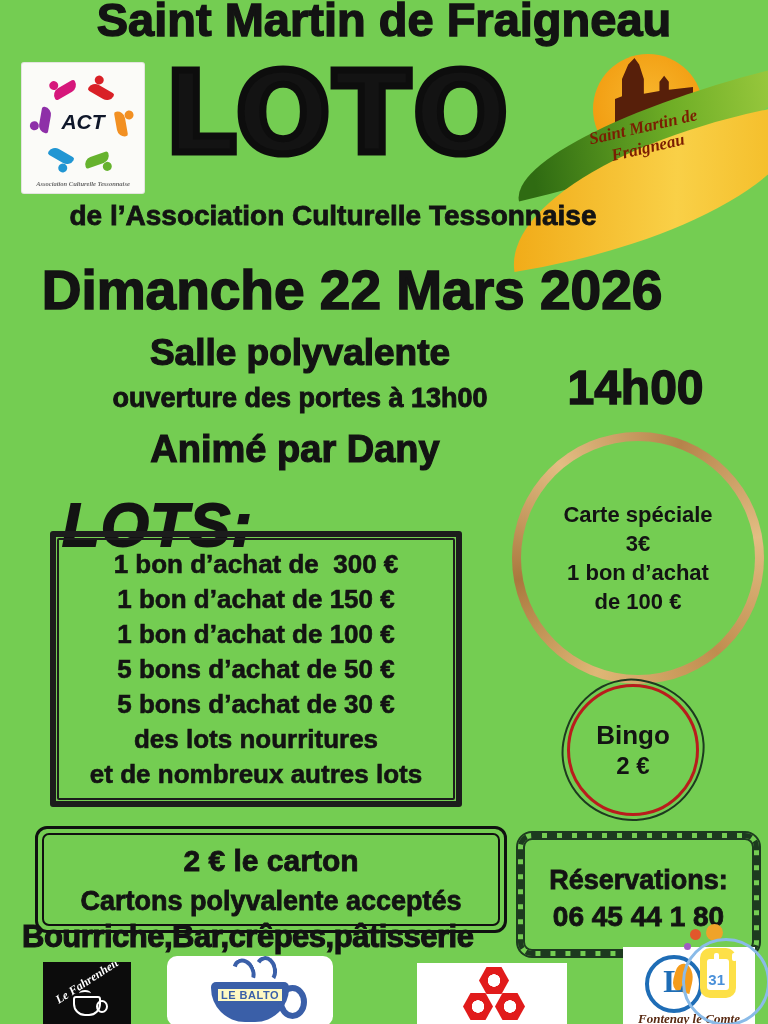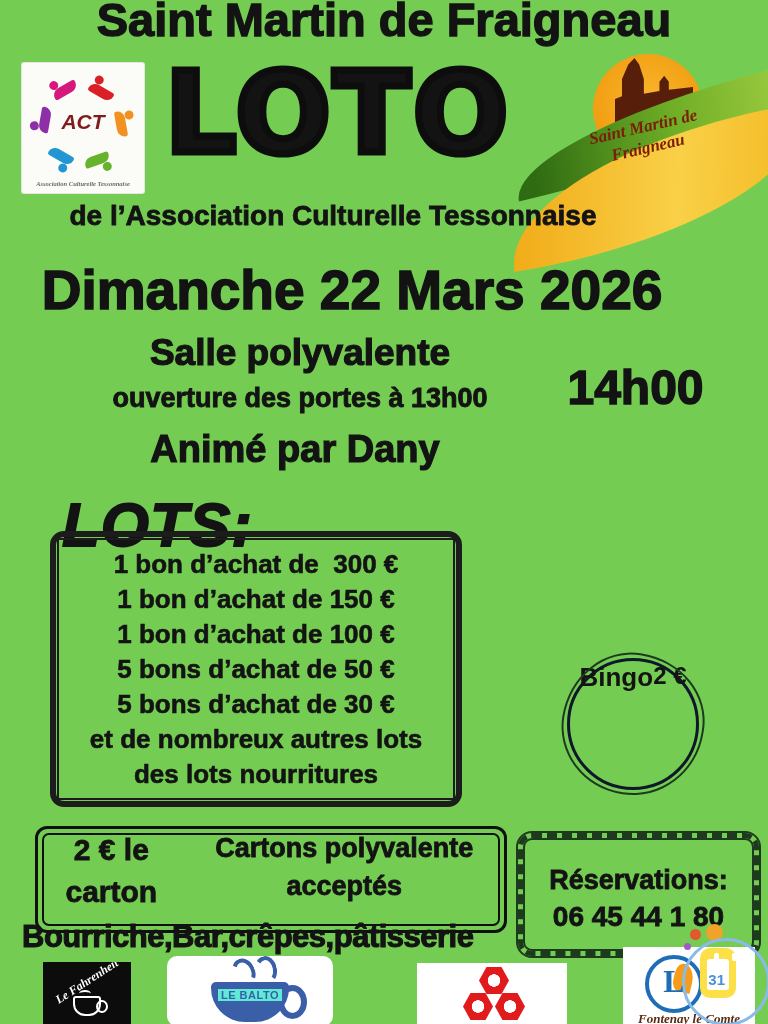--- a/index.html
+++ b/index.html
@@ -10,21 +10,21 @@
   }
   .abs{position:absolute;}
   .ctr{text-align:center;}
 
   .title{top:-8px;left:0;width:768px;font-size:47px;font-weight:bold;-webkit-text-stroke:1.4px #131313;}
 
   
   .act-box{left:22px;top:63px;width:122px;height:130px;background:#fbfbf8;border-radius:2px;box-shadow:0 0 0 1px #e4e4e0;}
   .fig{position:absolute;width:26px;height:10px;border-radius:10px 3px 10px 3px;}
   .fig::before{content:'';position:absolute;width:9px;height:9px;border-radius:50%;background:inherit;top:-9px;left:1px;}
-  .act-acronym{position:absolute;top:47px;left:0;width:100%;text-align:center;font-size:21px;font-style:italic;font-weight:bold;color:#7f1d1d;}
+  .act-acronym{position:absolute;top:47px;left:0;width:100%;text-align:center;font-size:21px;font-style:italic;font-weight:bold;color:#0f172a;}
   .act-caption{position:absolute;bottom:6px;left:0;width:100%;text-align:center;font-size:6.5px;font-style:italic;font-family:"Liberation Serif",serif;color:#6b6b6b;}
 
   .loto{left:165px;top:50px;width:340px;font-size:112px;line-height:126px;font-weight:bold;
         letter-spacing:3px;-webkit-text-stroke:7px #0d0d0d;font-family:"DejaVu Sans",sans-serif;}
 
   
   .village{left:535px;top:50px;width:233px;height:152px;}
   .sun{position:absolute;left:58px;top:4px;width:110px;height:110px;border-radius:50%;
        background:radial-gradient(circle at 50% 42%,#f8b62d,#ef9205);}
   .church{position:absolute;left:80px;top:8px;width:78px;height:66px;background:#571f0a;
@@ -39,41 +39,41 @@
      color:#7a1d02;font-size:17px;line-height:21px;}
 
   .subtitle{top:200px;left:0;width:666px;font-size:28px;-webkit-text-stroke:0.8px #131313;}
   .date{top:258px;left:0;width:704px;font-size:55px;-webkit-text-stroke:1.6px #131313;}
   .venue{top:332px;left:30px;width:540px;font-size:37px;-webkit-text-stroke:1.2px #131313;}
   .doors{top:383px;left:30px;width:540px;font-size:27px;-webkit-text-stroke:0.9px #131313;}
   .time{top:360px;left:543px;width:185px;font-size:48px;-webkit-text-stroke:1.5px #131313;}
   .host{top:428px;left:55px;width:480px;font-size:38px;text-align:center;-webkit-text-stroke:1.2px #131313;}
   .lots-heading{top:489px;left:62px;font-size:62px;font-style:italic;-webkit-text-stroke:1.8px #131313;letter-spacing:1px;}
 
-  .lots-box{left:50px;top:531px;width:400px;height:264px;border:6px solid #1c1c1c;border-radius:14px;
+  .lots-box{left:50px;top:531px;width:400px;height:264px;border:6px solid #1c1c1c;border-radius:3px;
      display:flex;flex-direction:column;justify-content:center;}
   .lots-box::before{content:'';position:absolute;inset:1px;border:2px solid #1c1c1c;border-radius:2px;pointer-events:none;}
   .lot-line{text-align:center;font-size:26px;line-height:35px;font-weight:bold;white-space:pre-wrap;-webkit-text-stroke:0.6px #131313;}
 
   .gold-circle{left:512px;top:432px;width:234px;height:234px;border-radius:50%;
      border:9px solid transparent;
      background:linear-gradient(#74cd52,#74cd52) padding-box,
        conic-gradient(from 20deg,#b5834a,#e3bd83,#c08d4f,#dfb776,#aa783e,#e3bd83,#b5834a) border-box;
      display:flex;flex-direction:column;justify-content:center;text-align:center;}
   .gold-line{font-size:22px;line-height:29px;font-weight:bold;}
 
-  .bingo{left:567px;top:658px;width:126px;height:126px;border:3px solid #0f172a;border-radius:50%;
-     display:flex;flex-direction:row;justify-content:center;text-align:center;}
+  .bingo{left:567px;top:684px;width:126px;height:126px;border:3px solid #b91c1c;border-radius:50%;
+     display:flex;flex-direction:column;justify-content:center;text-align:center;}
   .bingo::before{content:'';position:absolute;inset:-8px;border:2px solid #1d3a1f;
      border-radius:48% 52% 50% 50%/53% 47% 52% 48%;transform:rotate(9deg);}
   .bingo-line1{font-size:26px;line-height:32px;}
   .bingo-line2{font-size:24px;line-height:30px;}
 
   .carton-box{left:35px;top:826px;width:466px;height:101px;border:3px solid #101010;border-radius:12px;
-     display:flex;flex-direction:row;justify-content:center;}
+     display:flex;flex-direction:column;justify-content:center;}
   .carton-box::before{content:'';position:absolute;inset:4px;border:2px solid #101010;border-radius:7px;pointer-events:none;}
   .carton-line1{text-align:center;font-size:30px;line-height:42px;-webkit-text-stroke:0.8px #131313;}
   .carton-line2{text-align:center;font-size:27px;line-height:38px;-webkit-text-stroke:0.8px #131313;}
 
   .resa-box{left:518px;top:833px;width:231px;height:113px;border:5px dashed #1d3a1f;border-radius:14px;
      box-shadow:0 0 0 2px #1d3a1f, inset 0 0 0 2px #1d3a1f;}
   .resa-label{margin-top:24px;text-align:center;font-size:27px;line-height:36px;-webkit-text-stroke:0.8px #131313;}
   .resa-phone{text-align:center;font-size:28px;line-height:38px;-webkit-text-stroke:0.8px #131313;}
 
   .food{top:919px;left:22px;width:520px;font-size:31px;letter-spacing:-0.5px;-webkit-text-stroke:1.1px #131313;}
@@ -86,21 +86,21 @@
   .f-cup::after{content:'';position:absolute;right:-9px;top:2px;width:8px;height:9px;border:2px solid #fff;border-radius:50%;}
   .f-cup::before{content:'';position:absolute;left:4px;top:-8px;width:12px;height:5px;border-top:2px solid #fff;border-radius:50%;}
 
   .logo-balto{left:167px;top:956px;width:166px;height:70px;background:#fff;border-radius:10px;}
   .b-cup{position:absolute;left:44px;top:26px;width:78px;height:40px;background:#3a5fa8;border-radius:5px 5px 34px 34px;}
   .b-cup::after{content:'';position:absolute;right:-18px;top:3px;width:17px;height:22px;border:6px solid #3a5fa8;border-radius:50%;}
   .steam{position:absolute;width:14px;height:20px;border:4px solid #3a5fa8;border-radius:50%;
      border-bottom-color:transparent;border-left-color:transparent;}
   .steam1{left:66px;top:2px;transform:rotate(-25deg);}
   .steam2{left:88px;top:0px;transform:rotate(-10deg);}
-  .b-label{position:absolute;left:50px;top:32px;background:#5eead4;border:1px solid #3a5fa8;color:#3a5fa8;
+  .b-label{position:absolute;left:50px;top:32px;background:#fef9c3;border:1px solid #3a5fa8;color:#3a5fa8;
      font-size:11px;font-weight:bold;padding:0 3px;letter-spacing:0.5px;}
 
   .logo-red{left:417px;top:963px;width:150px;height:61px;background:#fff;}
   .red-emblem{position:absolute;left:46px;top:4px;width:62px;height:58px;}
   .hex{position:absolute;width:30px;height:27px;
      clip-path:polygon(25% 0,75% 0,100% 50%,75% 100%,25% 100%,0 50%);
      background:radial-gradient(circle at 50% 50%,#ffffff 0 6px,#e11b1b 6.5px);}
   .hex1{left:16px;top:0;}
   .hex2{left:0;top:26px;}
   .hex3{left:32px;top:26px;}
@@ -163,24 +163,30 @@
   <div class="abs host ctr">Animé par Dany</div>
 
   <div class="abs lots-heading">LOTS:</div>
 
   <div class="abs lots-box">
     <div class="lot-line">1 bon d’achat de  300 €</div>
     <div class="lot-line">1 bon d’achat de 150 €</div>
     <div class="lot-line">1 bon d’achat de 100 €</div>
     <div class="lot-line">5 bons d’achat de 50 €</div>
     <div class="lot-line">5 bons d’achat de 30 €</div>
+    <div class="lot-line">des lots nourritures</div>
     <div class="lot-line">et de nombreux autres lots</div>
-    <div class="lot-line">des lots nourritures</div>
-  </div>
-
+  </div>
+
+  <div class="abs gold-circle">
+    <div class="gold-line">Carte spéciale</div>
+    <div class="gold-line">3€</div>
+    <div class="gold-line">1 bon d’achat</div>
+    <div class="gold-line">de 100 €</div>
+  </div>
 
   <div class="abs bingo">
     <div class="bingo-line1">Bingo</div>
     <div class="bingo-line2">2 €</div>
   </div>
 
   <div class="abs carton-box">
     <div class="carton-line1">2 € le carton</div>
     <div class="carton-line2">Cartons polyvalente acceptés</div>
   </div>

